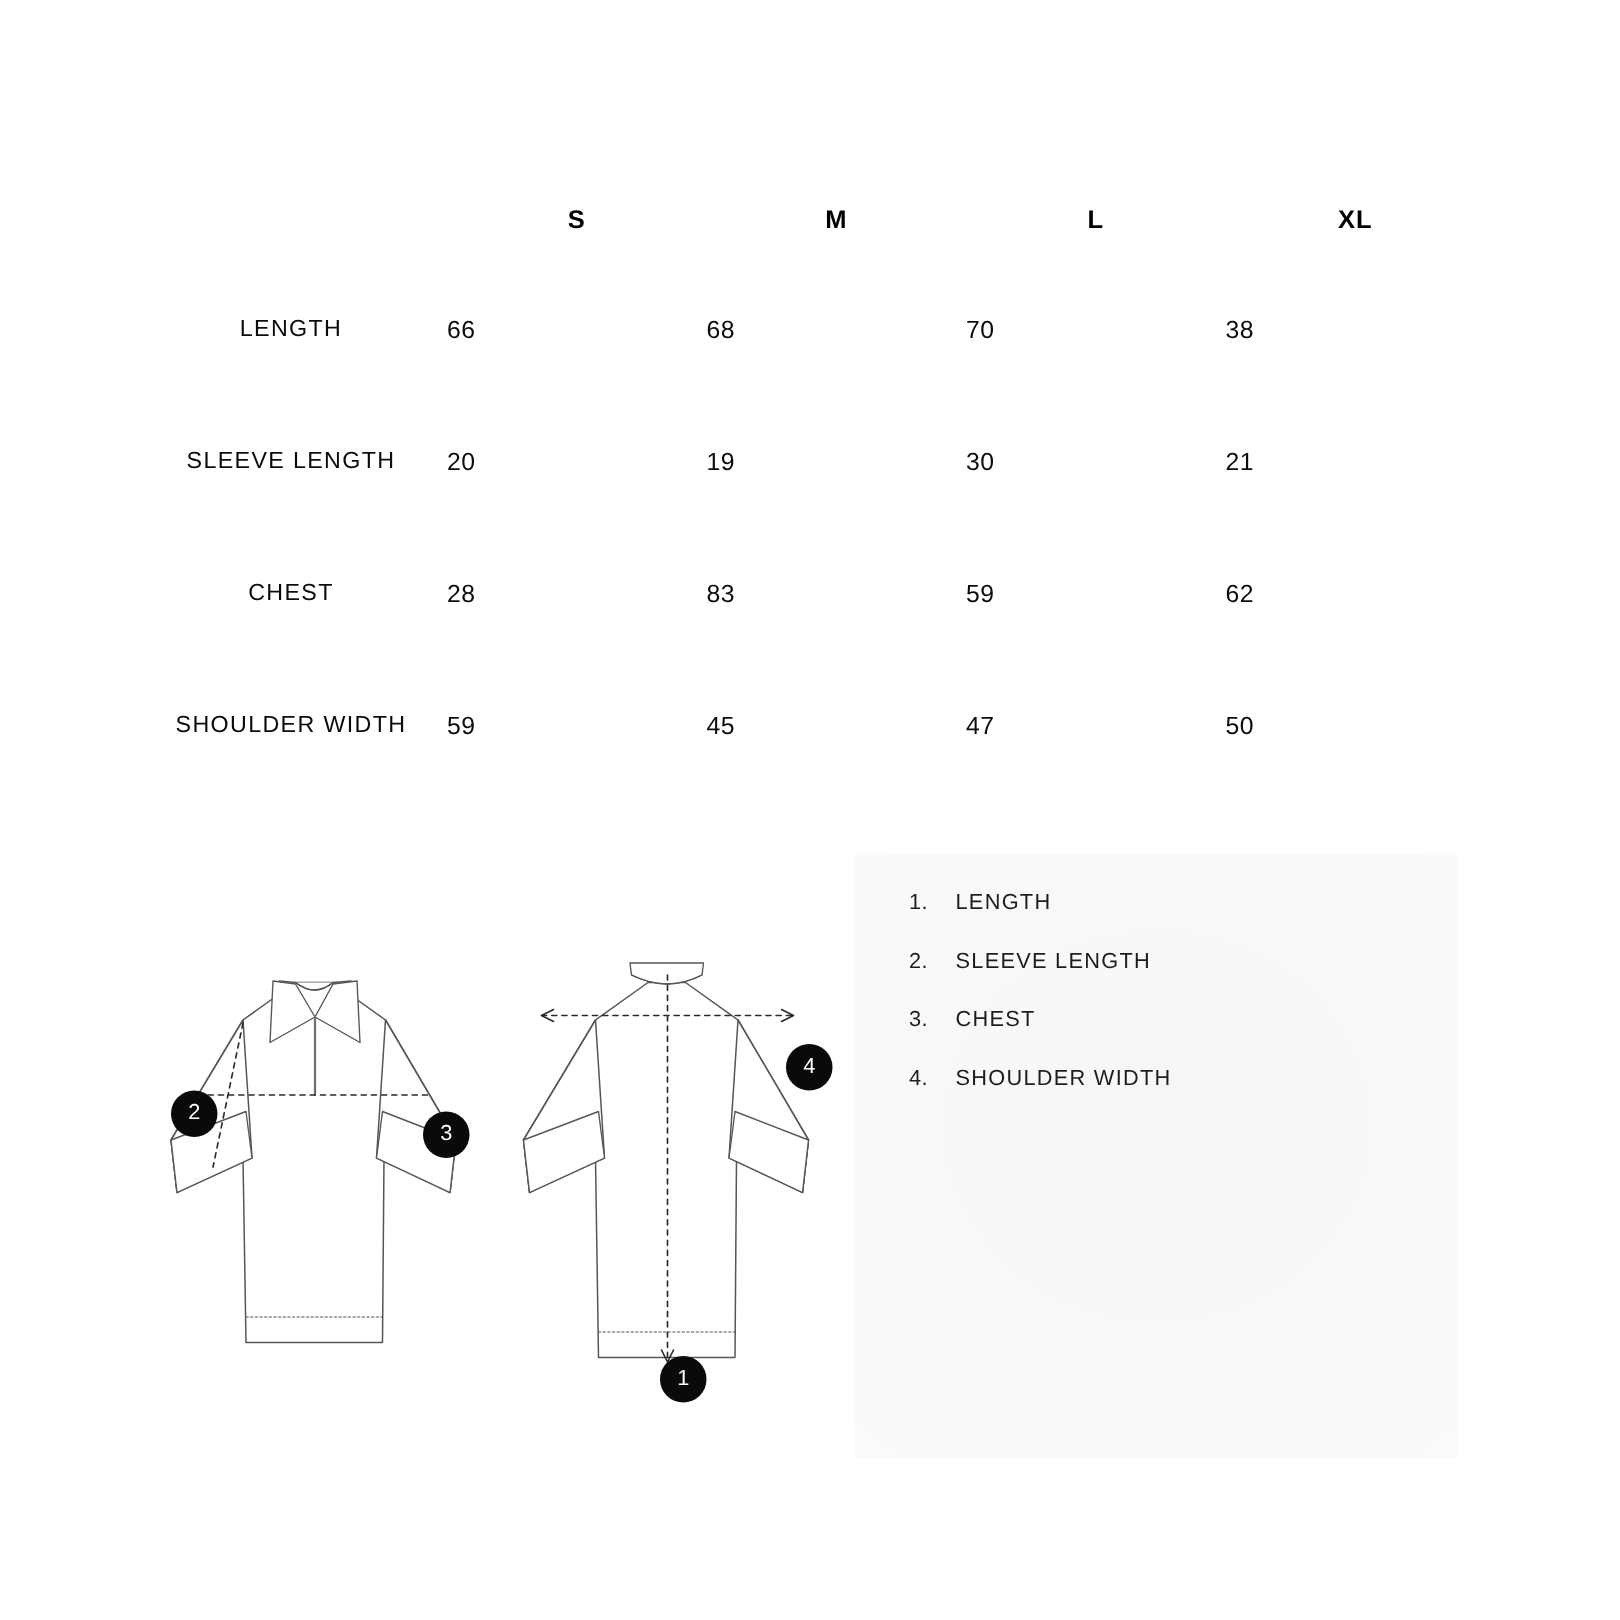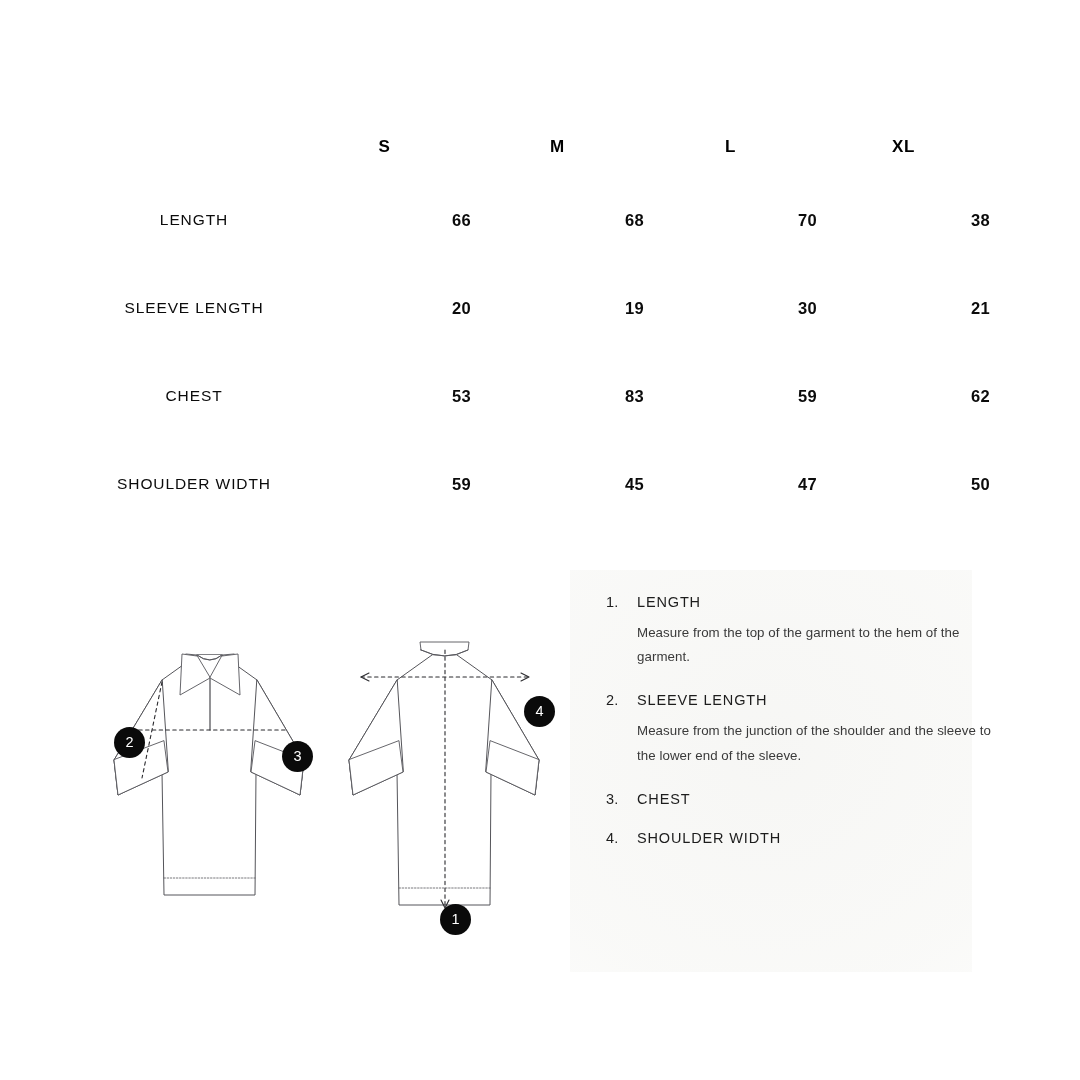--- a/index.html
+++ b/index.html
@@ -57,23 +57,23 @@
 
   .hcell {
     text-align: center;
     font-size: 17px;
     font-weight: 700;
     letter-spacing: 0.6px;
     color: #000000;
   }
 
   .vcell {
-    text-align: right;
+    text-align: left;
     font-size: 16.5px;
-    font-weight: 700;
+    font-weight: 400;
     letter-spacing: 0.3px;
     color: #0b0b0b;
   }
 
   
   .illustrations {
     position: absolute;
     left: 70px;
     top: 620px;
     width: 540px;
@@ -179,21 +179,21 @@
       <div class="trow body">
         <div class="rlabel">SLEEVE LENGTH</div>
         <div class="vcell">20</div>
         <div class="vcell">19</div>
         <div class="vcell">30</div>
         <div class="vcell">21</div>
       </div>
 
       <div class="trow body">
         <div class="rlabel">CHEST</div>
-        <div class="vcell">53</div>
+        <div class="vcell">28</div>
         <div class="vcell">83</div>
         <div class="vcell">59</div>
         <div class="vcell">62</div>
       </div>
 
       <div class="trow body">
         <div class="rlabel">SHOULDER WIDTH</div>
         <div class="vcell">59</div>
         <div class="vcell">45</div>
         <div class="vcell">47</div>
@@ -272,29 +272,27 @@
   <div class="marker" id="marker-4">4</div>
 
   <div class="guide-panel">
     <div class="guide-list">
 
       <div class="guide-item">
         <div class="guide-head">
           <span class="guide-num">1.</span>
           <span class="guide-title">LENGTH</span>
         </div>
-        <div class="guide-desc">Measure from the top of the garment to the hem of the garment.</div>
       </div>
 
       <div class="guide-item">
         <div class="guide-head">
           <span class="guide-num">2.</span>
           <span class="guide-title">SLEEVE LENGTH</span>
         </div>
-        <div class="guide-desc">Measure from the junction of the shoulder and the sleeve to the lower end of the sleeve.</div>
       </div>
 
       <div class="guide-item">
         <div class="guide-head">
           <span class="guide-num">3.</span>
           <span class="guide-title">CHEST</span>
         </div>
       </div>
 
       <div class="guide-item">

